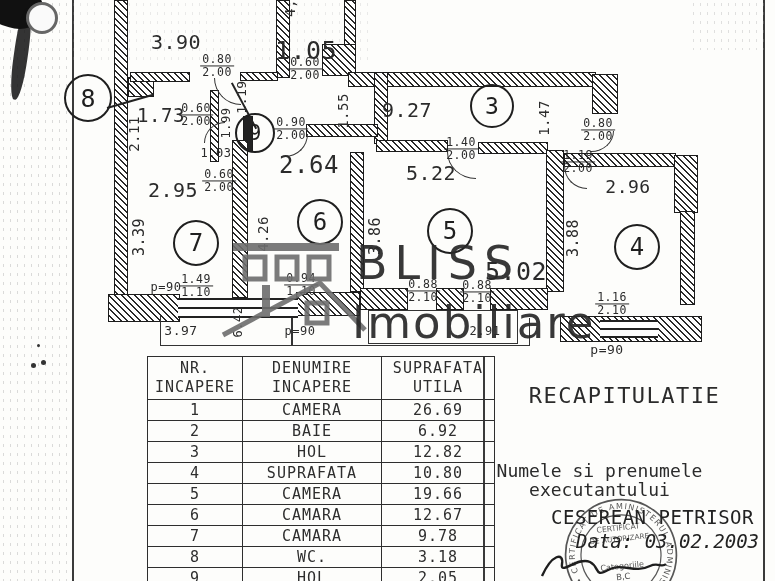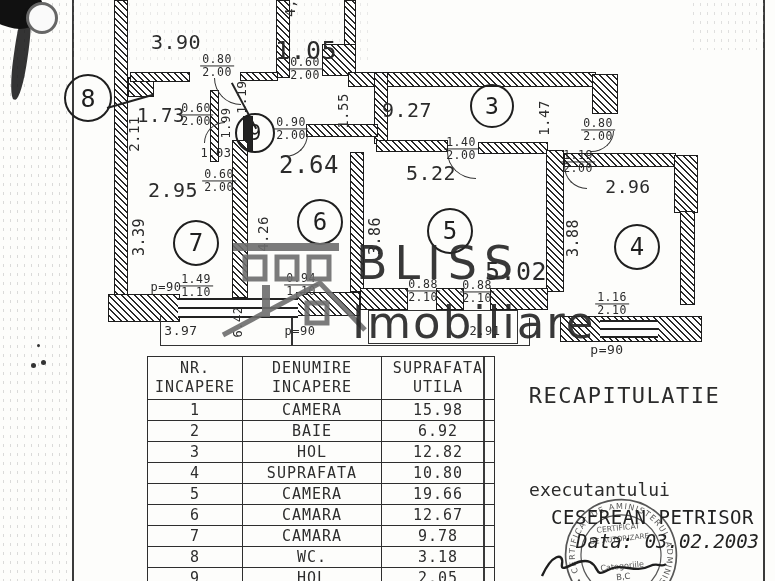--- a/index.html
+++ b/index.html
@@ -224,21 +224,21 @@
     <th style="width:130px;border-radius:10px;">DENUMIRE
 INCAPERE</th>
     <th style="width:104px;">SUPRAFATA
 UTILA</th>
   </tr>
     </thead>
   <tbody>
       <tr>
         <td>1</td>
         <td>CAMERA</td>
-        <td>15.98</td>
+        <td>26.69</td>
       </tr>
       <tr>
         <td>2</td>
         <td>BAIE</td>
         <td>6.92</td>
       </tr>
       <tr>
         <td>3</td>
         <td>HOL</td>
         <td>12.82</td>
@@ -271,21 +271,21 @@
       <tr>
         <td>9</td>
         <td>HOL</td>
         <td>2.05</td>
       </tr>
     </tbody>
 </table>
 
 <div class="recap-title">RECAPITULATIE</div>
 <div class="exec-label">
-  <br>
+  <span>Numele si prenumele</span><br>
   <span>executantului</span>
 </div>
 <div class="exec-name">CESEREAN PETRISOR</div>
 <div class="exec-date">Data: 03.02.2003</div>
 
 <svg class="stamp" width="156" height="120" viewBox="0 0 156 156">
   <defs>
       <path id="ringPath" d="M 78,18 a 60,60 0 1,1 -0.01,0 z"></path>
     </defs>
   <circle cx="78" cy="78" r="72" fill="none" stroke="#3a3a3a" stroke-width="2.2"></circle>

